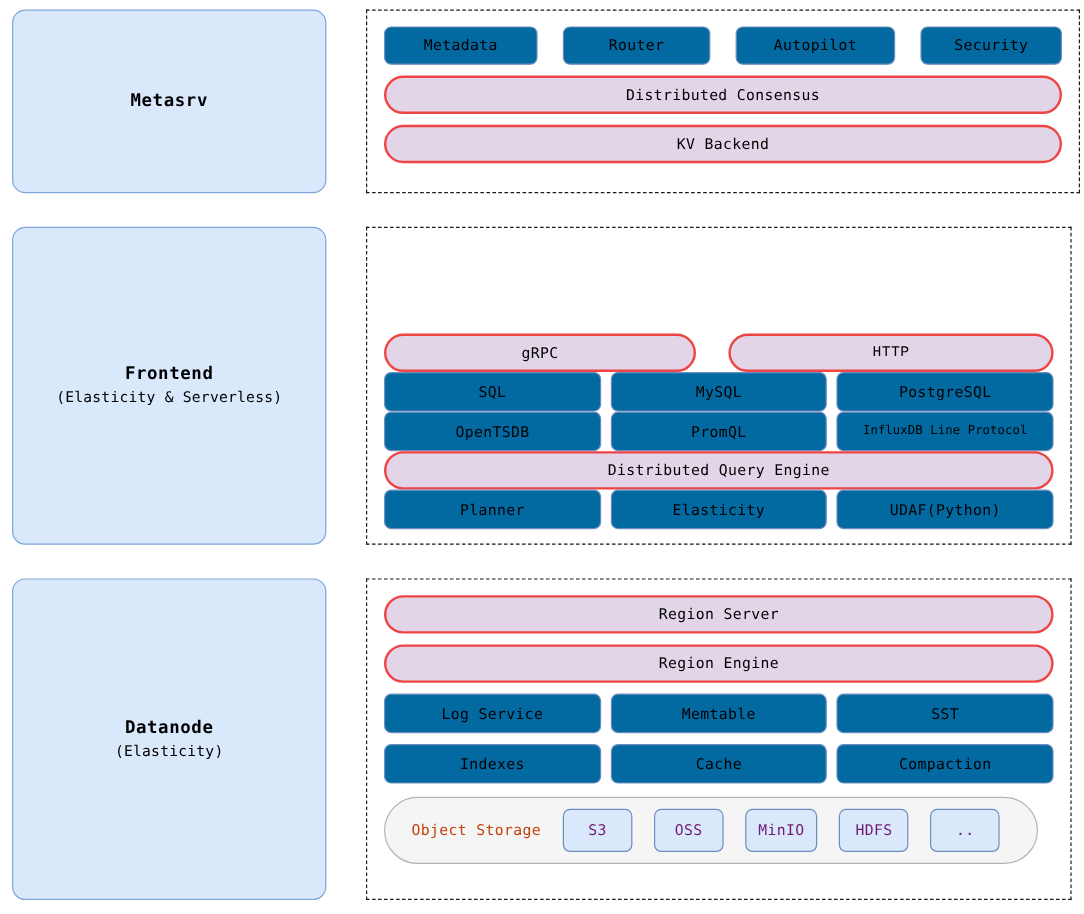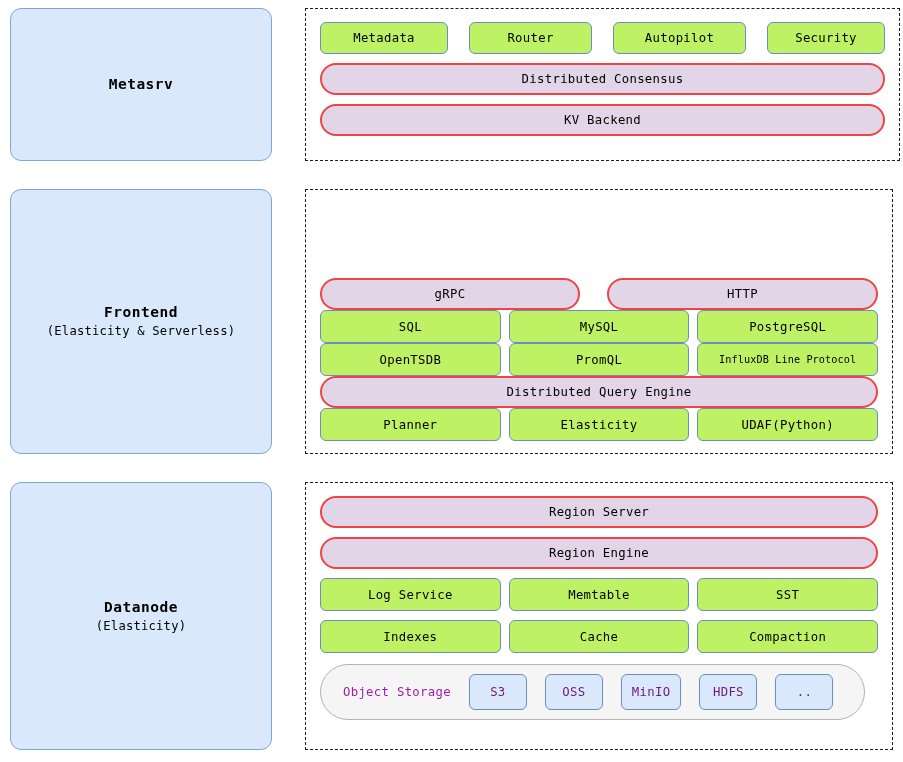--- a/index.html
+++ b/index.html
@@ -77,21 +77,21 @@
     align-items: center;
     justify-content: center;
     text-align: center;
     font-size: 12.3px;
     color: #000000;
     height: 33px;
     letter-spacing: 0.3px;
     padding: 0 4px;
   }
   .blue {
-    background: #bef264;
+    background: #0369a1;
     border: 1px solid #6c8ebf;
   }
   .pill {
     background: #e1d5e7;
     border: 2px solid #ef4444;
     border-radius: 18px;
     height: 32px;
   }
   .small-text { font-size: 10.2px; letter-spacing: 0.1px; }
 
@@ -101,39 +101,39 @@
   .w-metadata   { flex: 0 0 128px; }
   .w-router     { flex: 0 0 123px; }
   .w-autopilot  { flex: 0 0 133px; }
   .w-security   { flex: 0 0 118px; text-align: center; }
 
   .full { width: 100%; }
 
   
   .proto-row { gap: 27px; }
   .proto-grpc { flex: 0 0 260px; }
-  .proto-http { flex: 1 1 auto; }
+  .proto-http { flex: 1 1 auto; font-family: Liberation Mono, monospace; }
 
   
   .storage {
     margin-top: 2px;
     background: #f5f5f5;
     border: 1px solid #b3b3b3;
     border-radius: 29px;
     height: 56px;
     display: flex;
     flex-direction: row;
     align-items: center;
     padding: 0 20px 0 22px;
     gap: 18px;
     width: 545px;
   }
   .storage-label {
     font-size: 12.3px;
-    color: #a21caf;
+    color: #c2410c;
     letter-spacing: 0.3px;
     white-space: nowrap;
   }
   .chip {
     background: #dae8fc;
     border: 1px solid #6c8ebf;
     border-radius: 6px;
     height: 36px;
     min-width: 58px;
     display: flex;

